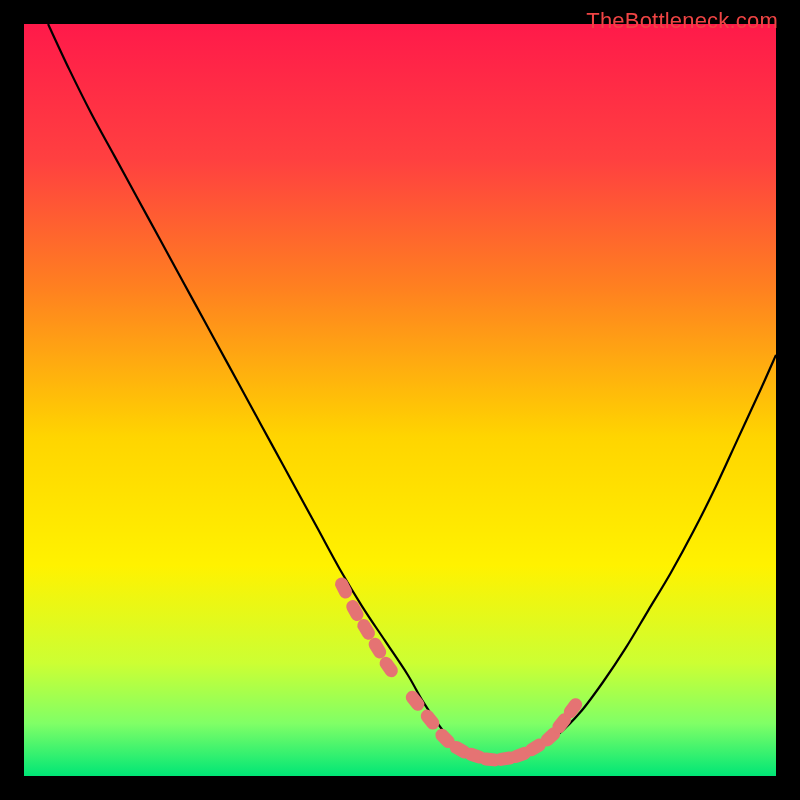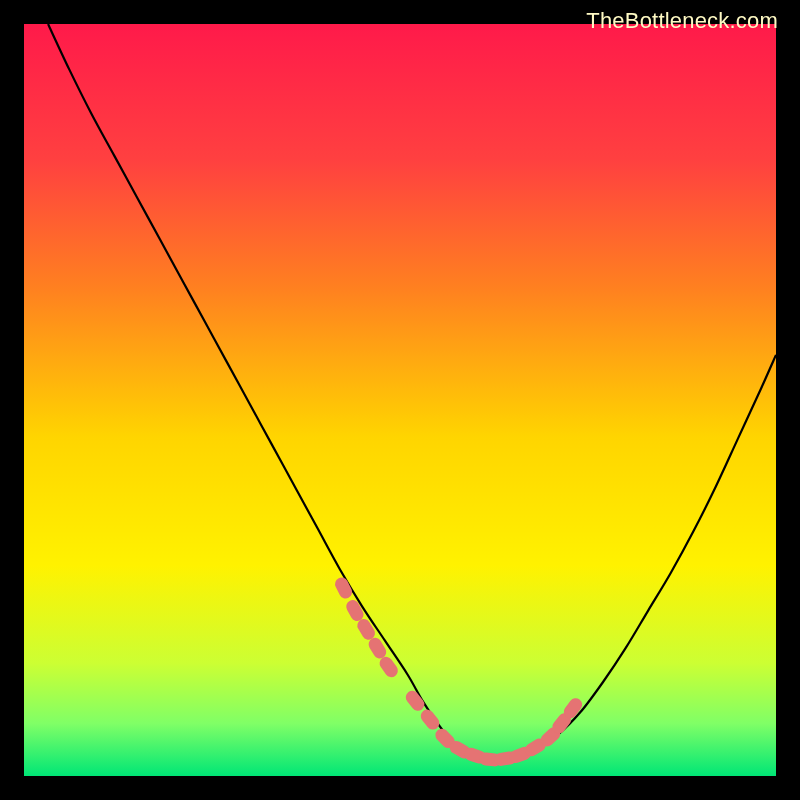--- a/index.html
+++ b/index.html
@@ -1,18 +1,18 @@
 <!DOCTYPE html>
 <html><head>
 <meta charset="utf-8">
 <style>
   * { margin: 0; padding: 0; box-sizing: border-box; }
   body { width: 800px; height: 800px; background: #000; position: relative; font-family: Arial, sans-serif; }
   .chart-container { position: absolute; top: 0; left: 0; width: 800px; height: 800px; }
-  .watermark { position: absolute; top: 8px; right: 22px; color: #fef9c3; font-size: 22px; font-weight: 500; letter-spacing: 0.2px; z-index: 10; }
+  .watermark { position: absolute; top: 8px; right: 22px; color: #ef4444; font-size: 22px; font-weight: 500; letter-spacing: 0.2px; z-index: 10; }
   svg { display: block; }
 </style>
 </head>
 <body>
 
 <div class="chart-container">
   <svg id="chart-svg" width="800" height="800">
     <defs>
       <linearGradient id="bg-grad" x1="0" y1="0" x2="0" y2="1">
           <stop offset="0%" stop-color="#ff1a4a"></stop>

